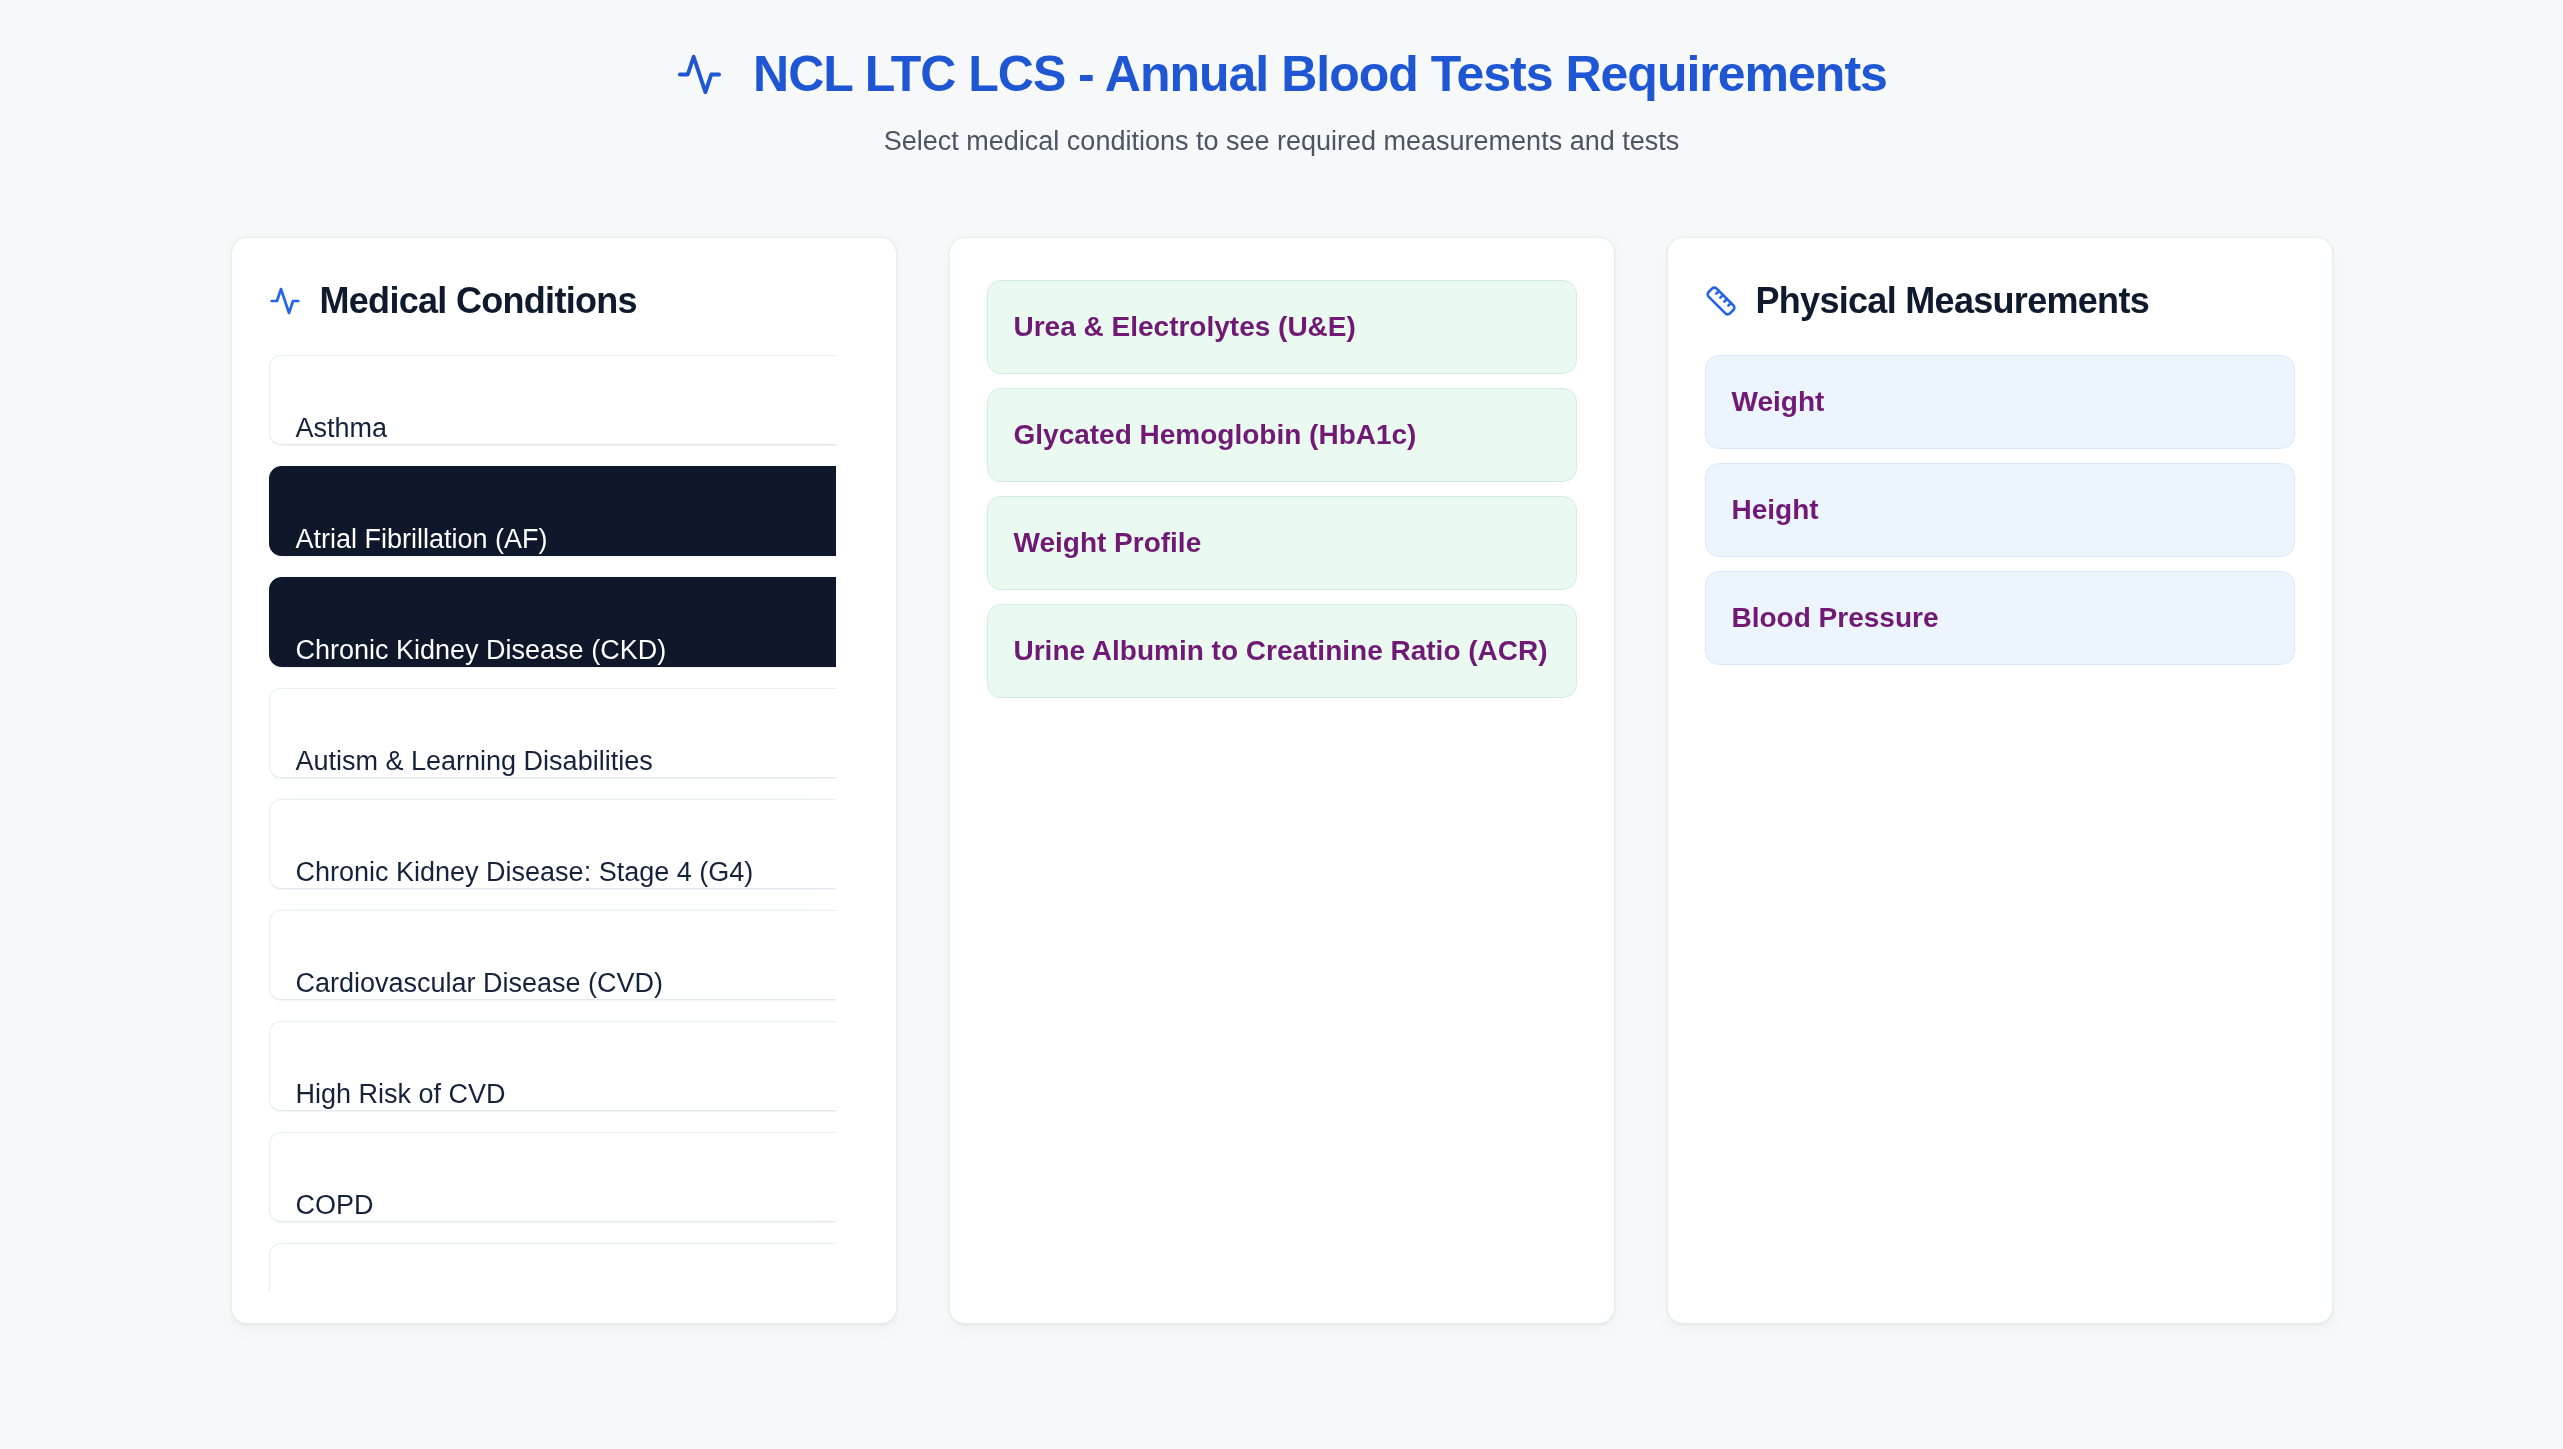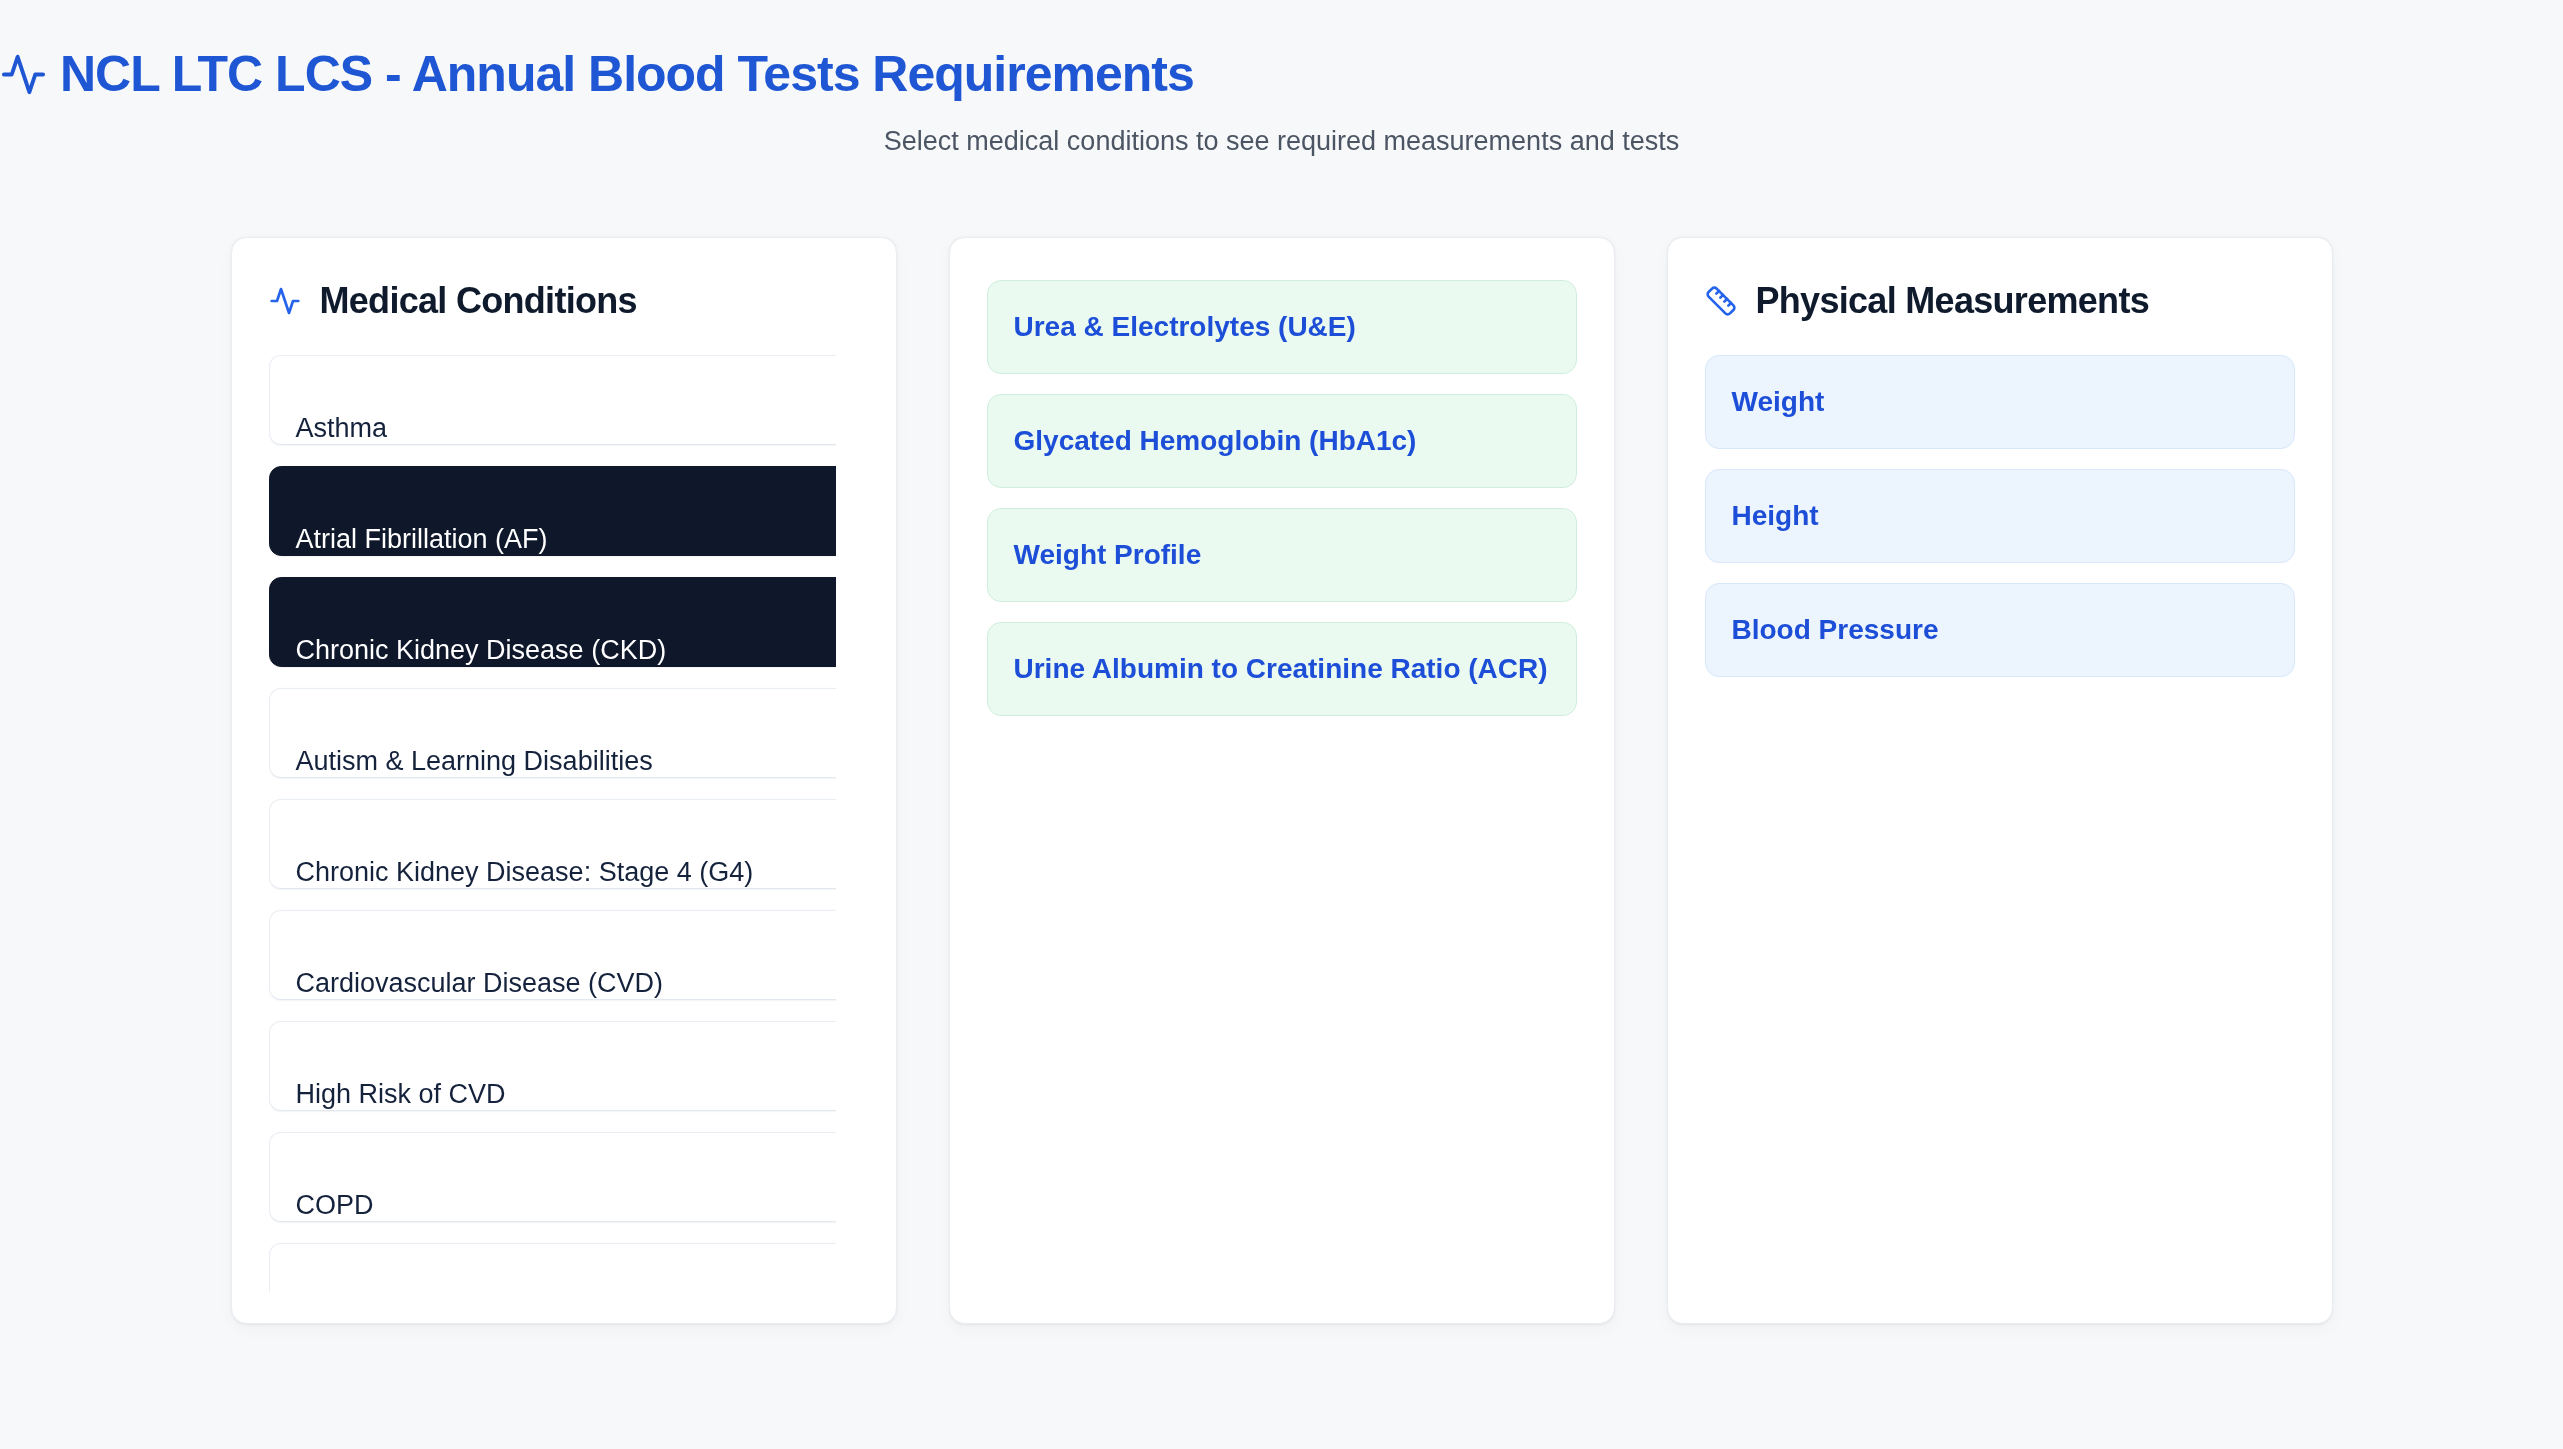--- a/index.html
+++ b/index.html
@@ -7,21 +7,21 @@
   body {
     background: #f7f8fa;
     font-family: "Liberation Sans", sans-serif;
     color: #0f1b2d;
     overflow: hidden;
   }
 
   
   .app-header { padding-top: 45px; text-align: center; }
   .title-row {
-    display: flex; align-items: center; gap: 13px;
+    display: flex; align-items: center; justify-content: center; gap: 30px;
   }
   .page-title {
     font-size: 50px; font-weight: 700; letter-spacing: -1px;
     color: #1e56d4;
   }
   .title-icon svg { display: block; }
   .subtitle {
     margin-top: 23px; font-size: 27px; color: #4b5563; font-weight: 400;
   }
 
@@ -63,25 +63,25 @@
     font-size: 27px; font-weight: 500; color: #15223c;
     cursor: pointer;
   }
   .condition-card.selected {
     background: #0f172a; color: #ffffff; border-color: #0f172a;
   }
 
   
   .chip-list { flex: 1 1 auto; overflow: hidden; }
   .chip-card {
-    width: 100%; height: 94px; margin-bottom: 20px;
+    width: 100%; height: 94px; margin-bottom: 14px;
     border-radius: 14px;
     display: flex; align-items: center;
     padding-left: 26px;
-    font-size: 28px; font-weight: 600; color: #1d4ed8;
+    font-size: 28px; font-weight: 600; color: #701a75;
   }
   .chip-card.test {
     background: #eafaf0; border: 0.9px solid #cfeedd;
   }
   .chip-card.measurement {
     background: #ecf4fd; border: 0.9px solid #d8e7fa;
   }
 </style>
 </head>
 <body>

